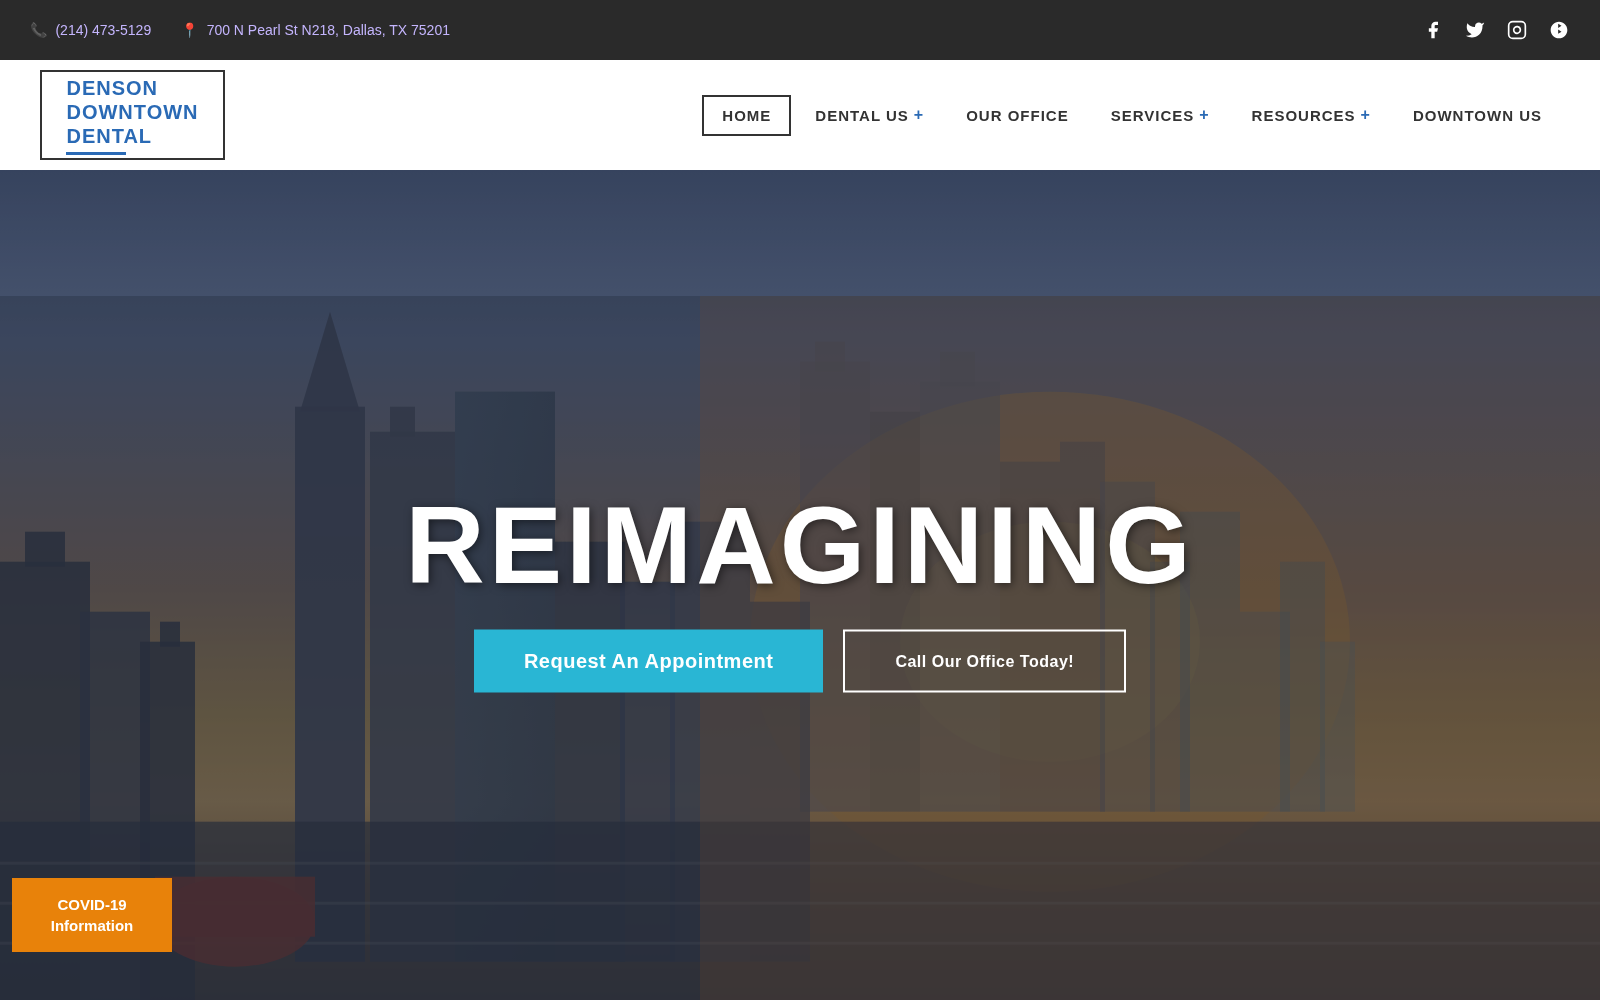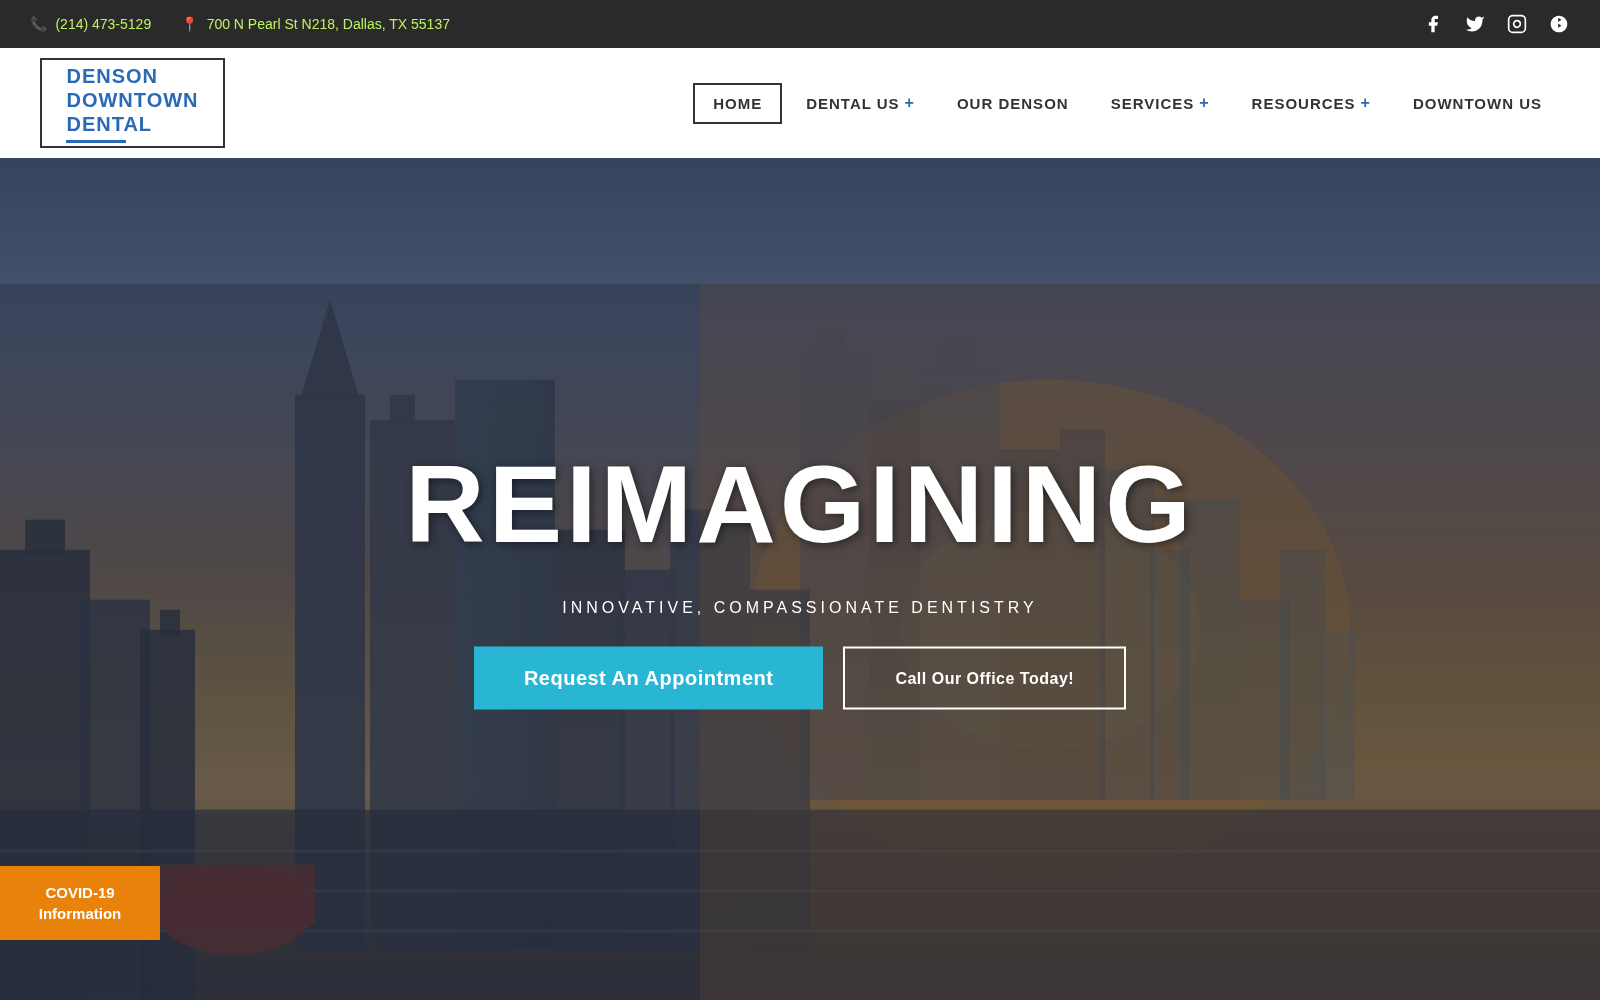--- a/index.html
+++ b/index.html
@@ -1,26 +1,26 @@
 <!DOCTYPE html>
 <html><head>
   <meta charset="utf-8">
   <style>
     * { margin: 0; padding: 0; box-sizing: border-box; }
     body { font-family: Arial, sans-serif; width: 1600px; height: 1000px; overflow: hidden; }
 
     
     .top-bar {
       background: #2a2a2a;
-      color: #bef264;
+      color: #c4b5fd;
       display: flex;
       align-items: center;
       justify-content: space-between;
       padding: 0 30px;
-      height: 48px;
+      height: 60px;
       font-size: 14px;
     }
     .top-bar-left {
       display: flex;
       align-items: center;
       gap: 30px;
     }
     .top-bar-item {
       display: flex;
       align-items: center;
@@ -198,21 +198,21 @@
       font-size: 16px;
       font-weight: 600;
       cursor: pointer;
       letter-spacing: 0.5px;
     }
 
     
     .covid-banner {
       position: absolute;
       bottom: 60px;
-      left: 0;
+      left: 12px;
       background: #e8820a;
       color: #fff;
       padding: 16px 25px;
       font-size: 15px;
       font-weight: 600;
       text-align: center;
       cursor: pointer;
       z-index: 5;
       line-height: 1.4;
       width: 160px;
@@ -226,21 +226,21 @@
 <body>
 
 <div class="top-bar">
   <div class="top-bar-left">
     <div class="top-bar-item">
       <span class="phone-icon"></span>
       <span>(214) 473-5129</span>
     </div>
     <div class="top-bar-item">
       <span class="location-icon"></span>
-      <span>700 N Pearl St N218, Dallas, TX 55137</span>
+      <span>700 N Pearl St N218, Dallas, TX 75201</span>
     </div>
   </div>
   <div class="top-bar-right">
     <a class="social-icon" href="#">
       <svg width="20" height="20" viewBox="0 0 24 24" fill="white">
           <path d="M18 2h-3a5 5 0 00-5 5v3H7v4h3v8h4v-8h3l1-4h-4V7a1 1 0 011-1h3z"></path>
         </svg>
     </a>
     <a class="social-icon" href="#">
       <svg width="20" height="20" viewBox="0 0 24 24" fill="white">
@@ -277,21 +277,21 @@
     <li class="active">
       <a href="#">HOME</a>
     </li>
     <li>
       <a href="#">
         <span>DENTAL US</span>
         <span class="nav-plus">+</span>
       </a>
     </li>
     <li>
-      <a href="#">OUR DENSON</a>
+      <a href="#">OUR OFFICE</a>
     </li>
     <li>
       <a href="#">
         <span>SERVICES</span>
         <span class="nav-plus">+</span>
       </a>
     </li>
     <li>
       <a href="#">
         <span>RESOURCES</span>
@@ -379,21 +379,20 @@
 
     <rect x="0" y="0" width="1600" height="750" fill="#1a2030" opacity="0.3"></rect>
 
     <rect x="700" y="0" width="900" height="750" fill="#c07020" opacity="0.2"></rect>
   </svg>
 
   <div class="hero-overlay"></div>
 
   <div class="hero-content">
     <div class="hero-title-reimagining">REIMAGINING</div>
-    <p class="hero-subtitle">INNOVATIVE, COMPASSIONATE DENTISTRY</p>
     <div class="hero-buttons">
       <button class="btn-primary">Request An Appointment</button>
       <button class="btn-secondary">Call Our Office Today!</button>
     </div>
   </div>
 
   <div class="covid-banner">
     <span>COVID-19</span><br>
     <span>Information</span>
   </div>

